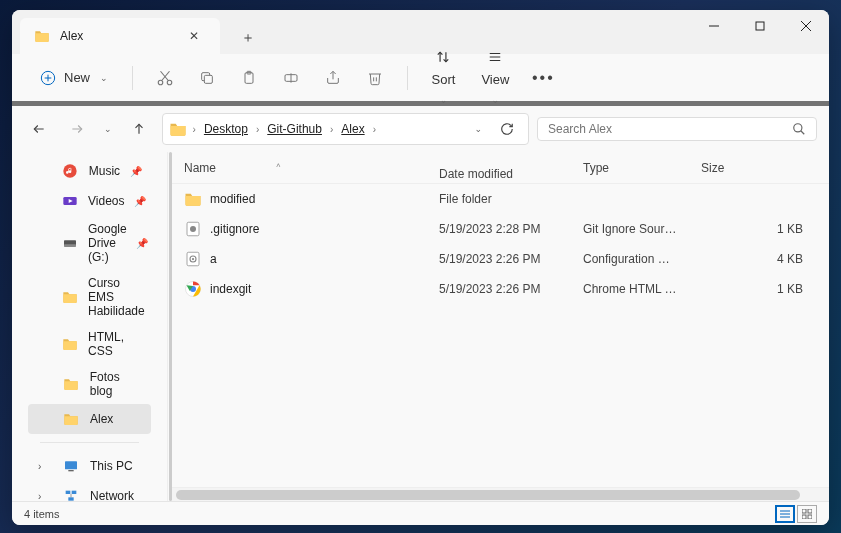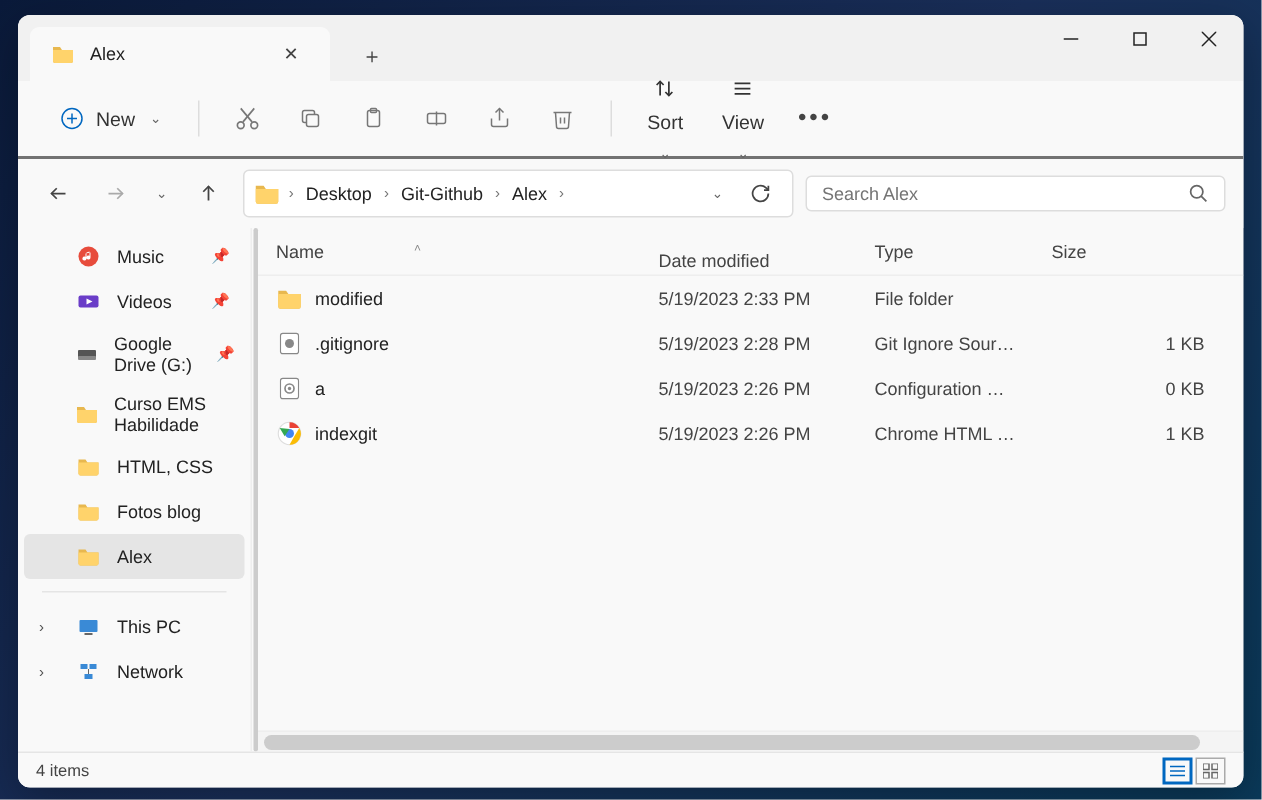--- a/index.html
+++ b/index.html
@@ -10,47 +10,47 @@
     .titlebar { height: 44px; display: flex; align-items: flex-end; background: #f1f1f1; }
     .tab { display: flex; align-items: center; gap: 10px; padding: 0 14px; height: 36px; background: #f9f9f9; border-radius: 6px 6px 0 0; margin-left: 8px; min-width: 200px; }
     .tab .folder-glyph { width: 16px; height: 16px; }
     .tab-title { font-size: 12px; flex: 1; color: #222; }
     .tab-close { width: 24px; height: 24px; display: flex; align-items: center; justify-content: center; font-size: 12px; border-radius: 4px; cursor: pointer; color: #444; }
     .new-tab { width: 32px; height: 32px; display: flex; align-items: center; justify-content: center; margin-left: 12px; border-radius: 4px; cursor: pointer; color: #444; font-size: 14px; }
     .window-controls { margin-left: auto; display: flex; align-items: flex-start; height: 100%; }
     .wc-btn { width: 46px; height: 32px; display: flex; align-items: center; justify-content: center; cursor: pointer; color: #222; }
     
     
-    .toolbar { height: 52px; display: flex; align-items: center; padding: 0 18px; gap: 6px; border-bottom: 2px solid #737373; background: #f9f9f9; }
+    .toolbar { height: 52px; display: flex; align-items: center; padding: 0 18px; gap: 6px; border-bottom: 5px solid #737373; background: #f9f9f9; }
     .new-btn { display: flex; align-items: center; gap: 8px; padding: 6px 10px; border-radius: 4px; cursor: pointer; color: #333; font-size: 13px; }
     .new-btn .chev { font-size: 9px; color: #666; margin-left: 2px; }
     .tool-sep { width: 1px; height: 24px; background: #ddd; margin: 0 8px; }
     .tool-btn { width: 36px; height: 36px; display: flex; align-items: center; justify-content: center; border-radius: 4px; cursor: pointer; color: #777; }
     .tool-btn.enabled { color: #444; }
     .tool-label-btn { display: flex; align-items: center; gap: 8px; padding: 6px 10px; border-radius: 4px; cursor: pointer; color: #333; font-size: 13px; flex-direction: column; }
     .tool-label-btn .chev { font-size: 9px; color: #666; }
     
     
     .navbar { height: 46px; display: flex; align-items: center; padding: 0 12px; gap: 8px; background: #f9f9f9; }
     .nav-arrow { width: 30px; height: 30px; display: flex; align-items: center; justify-content: center; cursor: pointer; color: #444; border-radius: 4px; }
     .nav-arrow.dim { color: #aaa; }
     .nav-chev { font-size: 9px; color: #666; cursor: pointer; padding: 4px; }
     .address { flex: 1; height: 32px; border: 1px solid #ddd; border-radius: 4px; background: #fff; display: flex; align-items: center; padding: 0 6px; gap: 4px; }
     .addr-icon { width: 18px; height: 18px; }
-    .crumb { font-size: 12px; color: #222; padding: 4px 2px; cursor: pointer; border-radius: 3px; }
+    .crumb { font-size: 12px; color: #222; padding: 4px 2px; cursor: pointer; border-radius: 3px; text-decoration: underline; }
     .crumb-sep { font-size: 10px; color: #777; padding: 0 2px; }
     .addr-drop { margin-left: auto; font-size: 9px; color: #666; padding: 6px; cursor: pointer; }
     .refresh { width: 30px; height: 32px; display: flex; align-items: center; justify-content: center; cursor: pointer; color: #444; }
     .search { width: 280px; height: 24px; border: 1px solid #ddd; border-radius: 4px; background: #fff; display: flex; align-items: center; padding: 0 10px; }
     .search input { flex: 1; border: none; outline: none; font-size: 12px; color: #666; background: transparent; }
     .search-icon { color: #666; }
     
     
     .content { flex: 1; display: flex; overflow: hidden; }
-    .sidebar { width: 156px; padding: 4px 0; overflow-y: auto; position: relative; border-right: 1px solid #eee; }
+    .sidebar { width: 156px; padding: 4px 12px; overflow-y: auto; position: relative; border-right: 1px solid #eee; }
     .side-item { display: flex; align-items: center; gap: 10px; padding: 6px 10px 6px 38px; font-size: 12px; color: #222; cursor: pointer; position: relative; }
     .side-item.active { background: #e5e5e5; border-radius: 4px; margin: 0 4px; padding-left: 34px; }
     .side-item .icon { width: 18px; height: 18px; display: flex; align-items: center; justify-content: center; }
     .side-item .pin { margin-left: auto; color: #888; font-size: 10px; width: 16px; }
     .side-item .expand { position: absolute; left: 14px; font-size: 10px; color: #555; }
     .side-sep { height: 1px; background: #e5e5e5; margin: 8px 16px; }
     .splitter { width: 4px; cursor: ew-resize; background: transparent; position: relative; }
     .splitter::after { content: ''; position: absolute; right: 0; top: 0; bottom: 0; width: 3px; background: #ccc; border-radius: 2px; }
     
     .file-pane { flex: 1; display: flex; flex-direction: column; overflow: hidden; }
@@ -348,21 +348,20 @@
       </div>
       <div class="file-list">
         <div class="file-row">
           <div class="cell name">
             <svg class="file-icon" viewBox="0 0 24 24">
                 <path class="fld-back" d="M2 5h7l2 3h11v11a2 2 0 0 1-2 2H4a2 2 0 0 1-2-2z"></path>
                 <path class="fld" d="M2 8h20v11a2 2 0 0 1-2 2H4a2 2 0 0 1-2-2z"></path>
               </svg>
             <span>modified</span>
           </div>
-          <div class="cell date">5/19/2023 2:33 PM</div>
           <div class="cell type">File folder</div>
           <div class="cell size"></div>
         </div>
         <div class="file-row">
           <div class="cell name">
             <svg class="file-icon" viewBox="0 0 24 24">
                 <rect x="4" y="3" width="16" height="18" rx="2" fill="#fff" stroke="#888"></rect>
                 <circle cx="12" cy="12" r="4" fill="#888"></circle>
               </svg>
             <span>.gitignore</span>
@@ -375,21 +374,21 @@
           <div class="cell name">
             <svg class="file-icon" viewBox="0 0 24 24">
                 <rect x="4" y="3" width="16" height="18" rx="2" fill="#fff" stroke="#888"></rect>
                 <circle cx="12" cy="12" r="4" fill="none" stroke="#888" stroke-width="1.5"></circle>
                 <circle cx="12" cy="12" r="1.5" fill="#888"></circle>
               </svg>
             <span>a</span>
           </div>
           <div class="cell date">5/19/2023 2:26 PM</div>
           <div class="cell type">Configuration Sou...</div>
-          <div class="cell size">0 KB</div>
+          <div class="cell size">4 KB</div>
         </div>
         <div class="file-row">
           <div class="cell name">
             <svg class="file-icon" viewBox="0 0 24 24">
                 <circle cx="12" cy="12" r="10" fill="#fff" stroke="#ddd"></circle>
                 <circle cx="12" cy="12" r="4" fill="#4285f4"></circle>
                 <path d="M12 2a10 10 0 0 1 8.7 5H12z" fill="#ea4335"></path>
                 <path d="M3.3 7l4.4 7.5L12 8z" fill="#34a853"></path>
                 <path d="M12 22l4.3-7.5L20.7 7A10 10 0 0 1 12 22z" fill="#fbbc05"></path>
               </svg>

